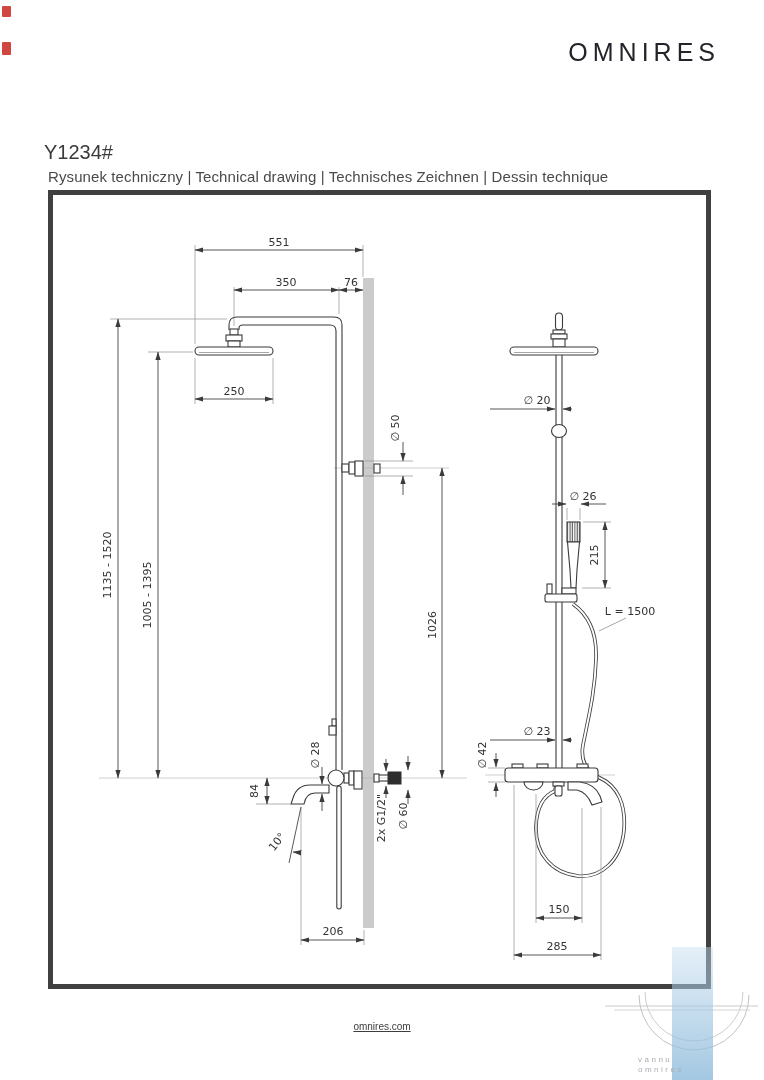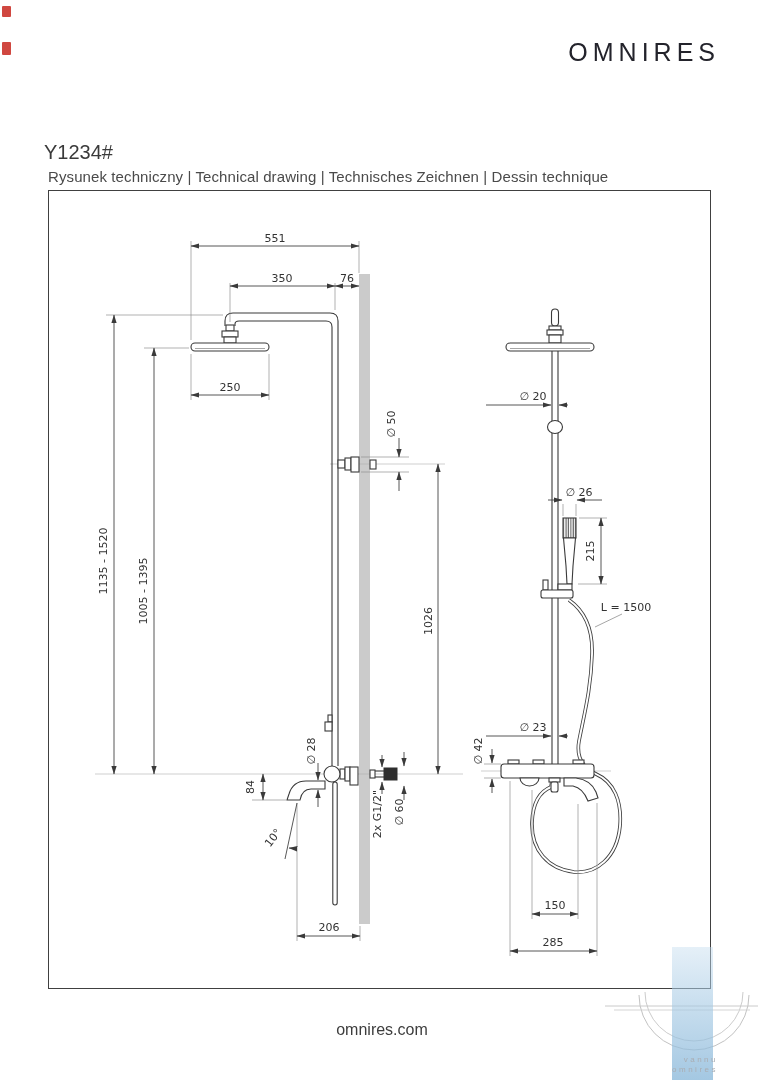--- a/index.html
+++ b/index.html
@@ -10,38 +10,38 @@
   .redmark { position:absolute; width:9px; height:11px; background:#c8271f; opacity:.85; border-radius:1px; }
   .redmark.m2 { top:42px; height:13px; }
   .logo {
     position:absolute; top:38px; right:44px;
     font-size:25px; letter-spacing:5px; color:#23232b; font-weight:400;
   }
   .title { position:absolute; left:44px; top:141px; font-size:20px; color:#3a3a3a; }
   .subtitle { position:absolute; left:48px; top:168px; font-size:15px; color:#4a4a4a; letter-spacing:.1px; }
   .frame {
     position:absolute; left:48px; top:190px; width:663px; height:799px;
-    border:1px solid #404040; box-sizing:border-box; z-index:1;
+    border:5px solid #404040; box-sizing:border-box; z-index:1;
   }
   svg.draw { position:absolute; left:0; top:0; width:665px; height:797px; }
   svg.draw text { font-family:"DejaVu Sans", sans-serif; font-size:11px; fill:#333; text-anchor:middle; }
   .st  { stroke:#3a3a3a; stroke-width:1.1; fill:#ffffff; }
   .stn { stroke:#3a3a3a; stroke-width:1.1; fill:none; }
   .dim { stroke:#444444; stroke-width:0.9; fill:none; }
   .ext { stroke:#8f8f8f; stroke-width:0.7; fill:none; }
   .cl  { stroke:#b0b0b0; stroke-width:0.6; fill:none; }
   .thin{ stroke:#6a6a6a; stroke-width:0.6; fill:none; }
-  .footer { position:absolute; top:1021px; left:0; width:764px; text-align:center; font-size:16px; color:#3d3d3d; z-index:1; }
+  .footer { position:absolute; top:1021px; left:0; width:764px; text-align:center; font-size:10px; color:#3d3d3d; z-index:1;text-decoration:underline; }
   .wm-bar {
     position:absolute; left:672px; top:947px; width:41px; height:133px; z-index:3;
     background:linear-gradient(to bottom, rgba(197,221,239,.45), rgba(141,186,219,.8));
   }
   .wm-svg { position:absolute; left:600px; top:930px; width:164px; height:150px; z-index:2; }
   .wm-text {
-    position:absolute; left:638px; top:1055px; width:80px; z-index:4; text-align:right;
+    position:absolute; left:638px; top:1055px; width:80px; z-index:4; text-align:left;
     font-size:8px; letter-spacing:2.5px; line-height:10px; color:#a9adb3;
   }
 </style>
 </head>
 <body>
 
 <div class="redmark" style="left:2px; top:6px;"></div>
 <div class="redmark m2" style="left:2px;"></div>
 
 <div class="logo">OMNIRES</div>

